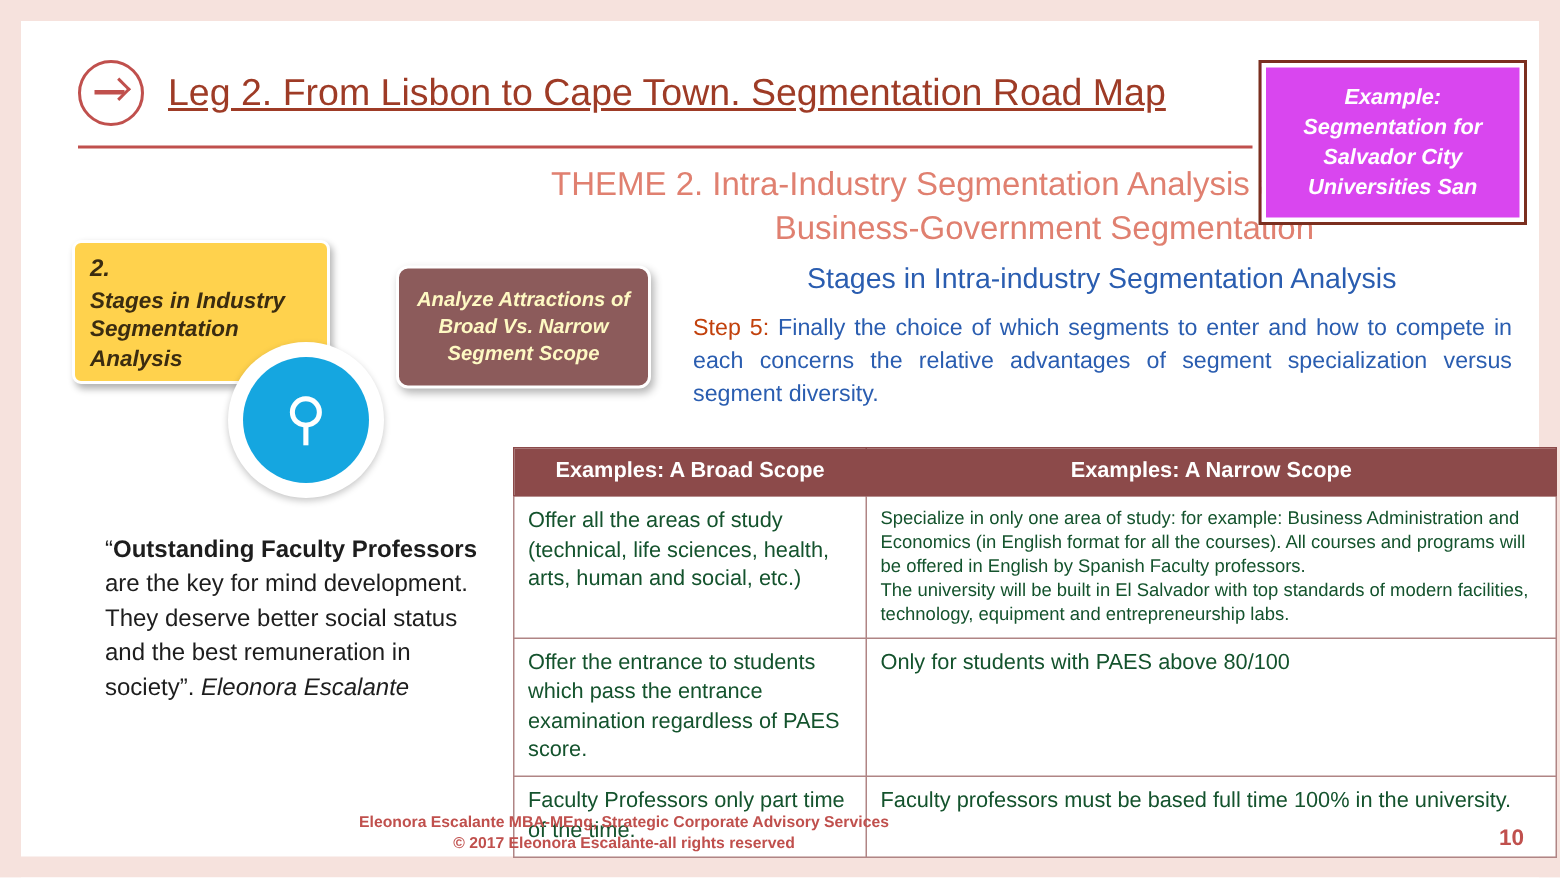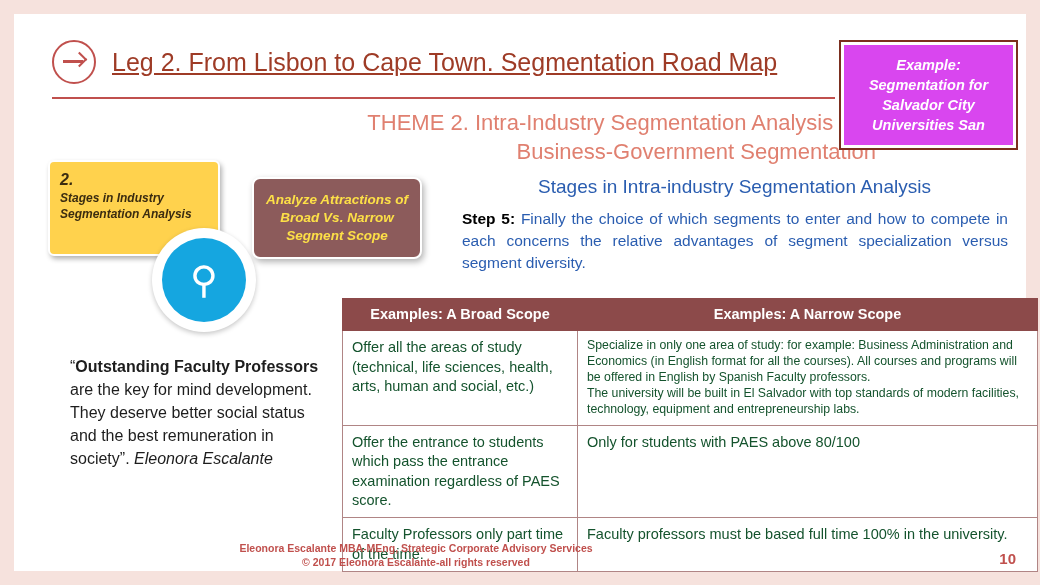--- a/index.html
+++ b/index.html
@@ -129,21 +129,21 @@
     box-sizing: border-box;
     color: #3b2c10;
   }
   .stage-num {
     font-size: 16px;
     font-weight: bold;
     font-style: italic;
     line-height: 1.2;
   }
   .stage-label {
-    font-size: 12px;
+    font-size: 15px;
     font-weight: bold;
     font-style: italic;
     line-height: 1.28;
     margin-top: 2px;
   }
 
   
   .icon-circle-outer {
     position: absolute;
     left: 152px;
@@ -168,29 +168,29 @@
   }
   .icon-glyph {
     color: #ffffff;
     font-size: 38px;
     line-height: 1;
   }
 
   
   .analyze-box {
     position: absolute;
-    left: 252px;
+    left: 264px;
     top: 177px;
     width: 170px;
     height: 82px;
     background: #8c5b5b;
     border: 2px solid #ffffff;
     border-radius: 8px;
     box-shadow: 2px 3px 6px rgba(0,0,0,0.30);
-    color: #fde047;
+    color: #fef9c3;
     font-weight: bold;
     font-style: italic;
     font-size: 13.5px;
     line-height: 1.32;
     display: flex;
     align-items: center;
     justify-content: center;
     text-align: center;
     padding: 4px 8px;
     box-sizing: border-box;
@@ -210,22 +210,22 @@
     position: absolute;
     left: 462px;
     top: 208px;
     width: 546px;
     font-size: 15.5px;
     color: #2a5db0;
     line-height: 1.42;
     text-align: justify;
   }
   .step-label {
-    color: #000000;
-    font-weight: bold;
+    color: #c2410c;
+    font-weight: normal;
   }
 
   
   .tbl {
     position: absolute;
     left: 342px;
     top: 298px;
     width: 661px;
     border-collapse: collapse;
     table-layout: fixed;

